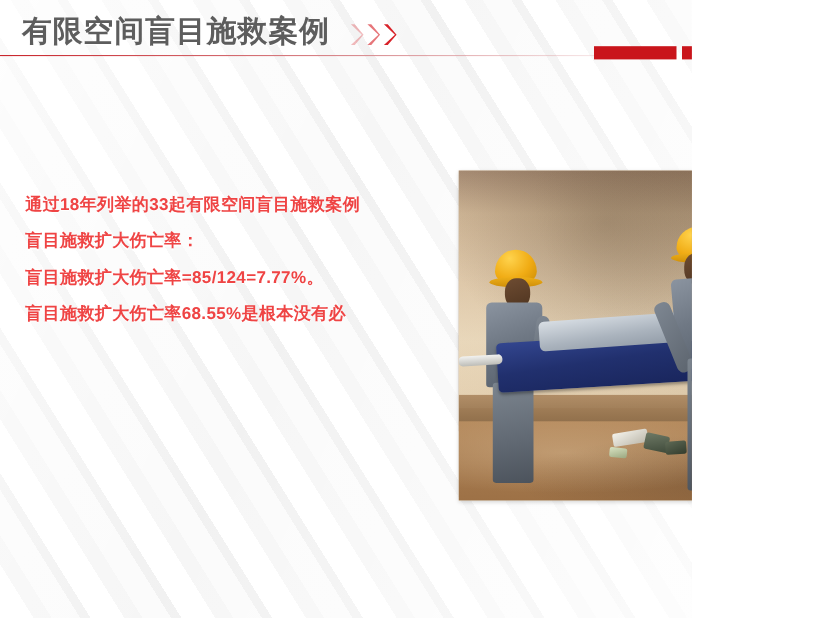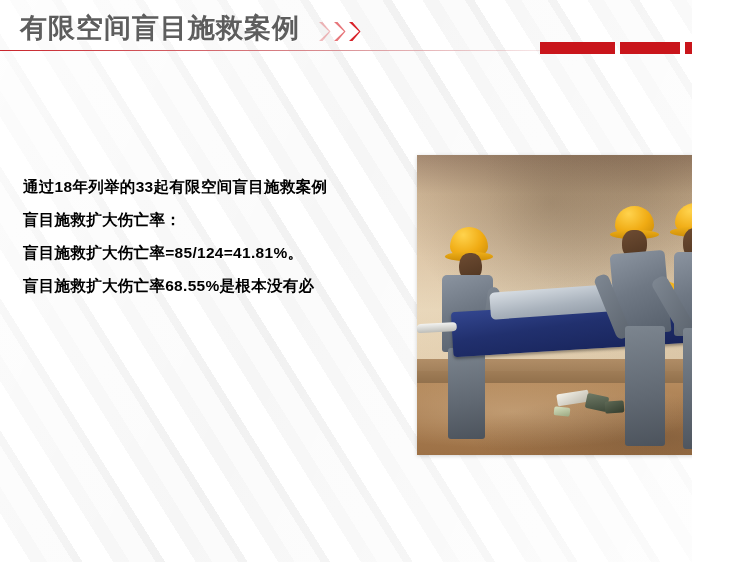--- a/index.html
+++ b/index.html
@@ -6,21 +6,21 @@
   * { margin:0; padding:0; box-sizing:border-box; }
 
   html, body {
     width:752px; height:562px;
     overflow:hidden;
     font-family:"Liberation Sans","DejaVu Sans",sans-serif;
   }
 
   #slide {
     position:relative;
-    width:692px; height:562px;
+    width:629px; height:562px;
     background:#fdfdfd;
     overflow:hidden;
   }
 
   
   .bg-stripes {
     position:absolute; inset:0;
     background:
       repeating-linear-gradient(
         58deg,
@@ -88,21 +88,21 @@
   .blk.b1 { width:75px; }
   .blk.b2 { width:60px; }
   .blk.b3 { flex:1; }
 
   
   .body-text {
     position:absolute;
     left:23px; top:170px;
     width:385px;
     z-index:6;
-    color:#000000;
+    color:#ef4444;
     font-weight:bold;
     font-size:15.5px;
     line-height:33px;
     letter-spacing:.3px;
     text-shadow:0 1px 0 rgba(255,255,255,.85);
   }
   .body-text p { white-space:nowrap; }
 
   
   .photo {
@@ -279,21 +279,21 @@
     <div class="header-blocks">
       <div class="blk b1"></div>
       <div class="blk b2"></div>
       <div class="blk b3"></div>
     </div>
   </div>
 
   <div class="body-text">
     <p>通过18年列举的33起有限空间盲目施救案例</p>
     <p>盲目施救扩大伤亡率：</p>
-    <p>盲目施救扩大伤亡率=85/124=41.81%。</p>
+    <p>盲目施救扩大伤亡率=85/124=7.77%。</p>
     <p>盲目施救扩大伤亡率68.55%是根本没有必</p>
   </div>
 
   <div class="photo">
 
     <div class="ph-wall"></div>
     <div class="ph-ledge"></div>
     <div class="ph-ground"></div>
 
     <div class="worker w-left">

